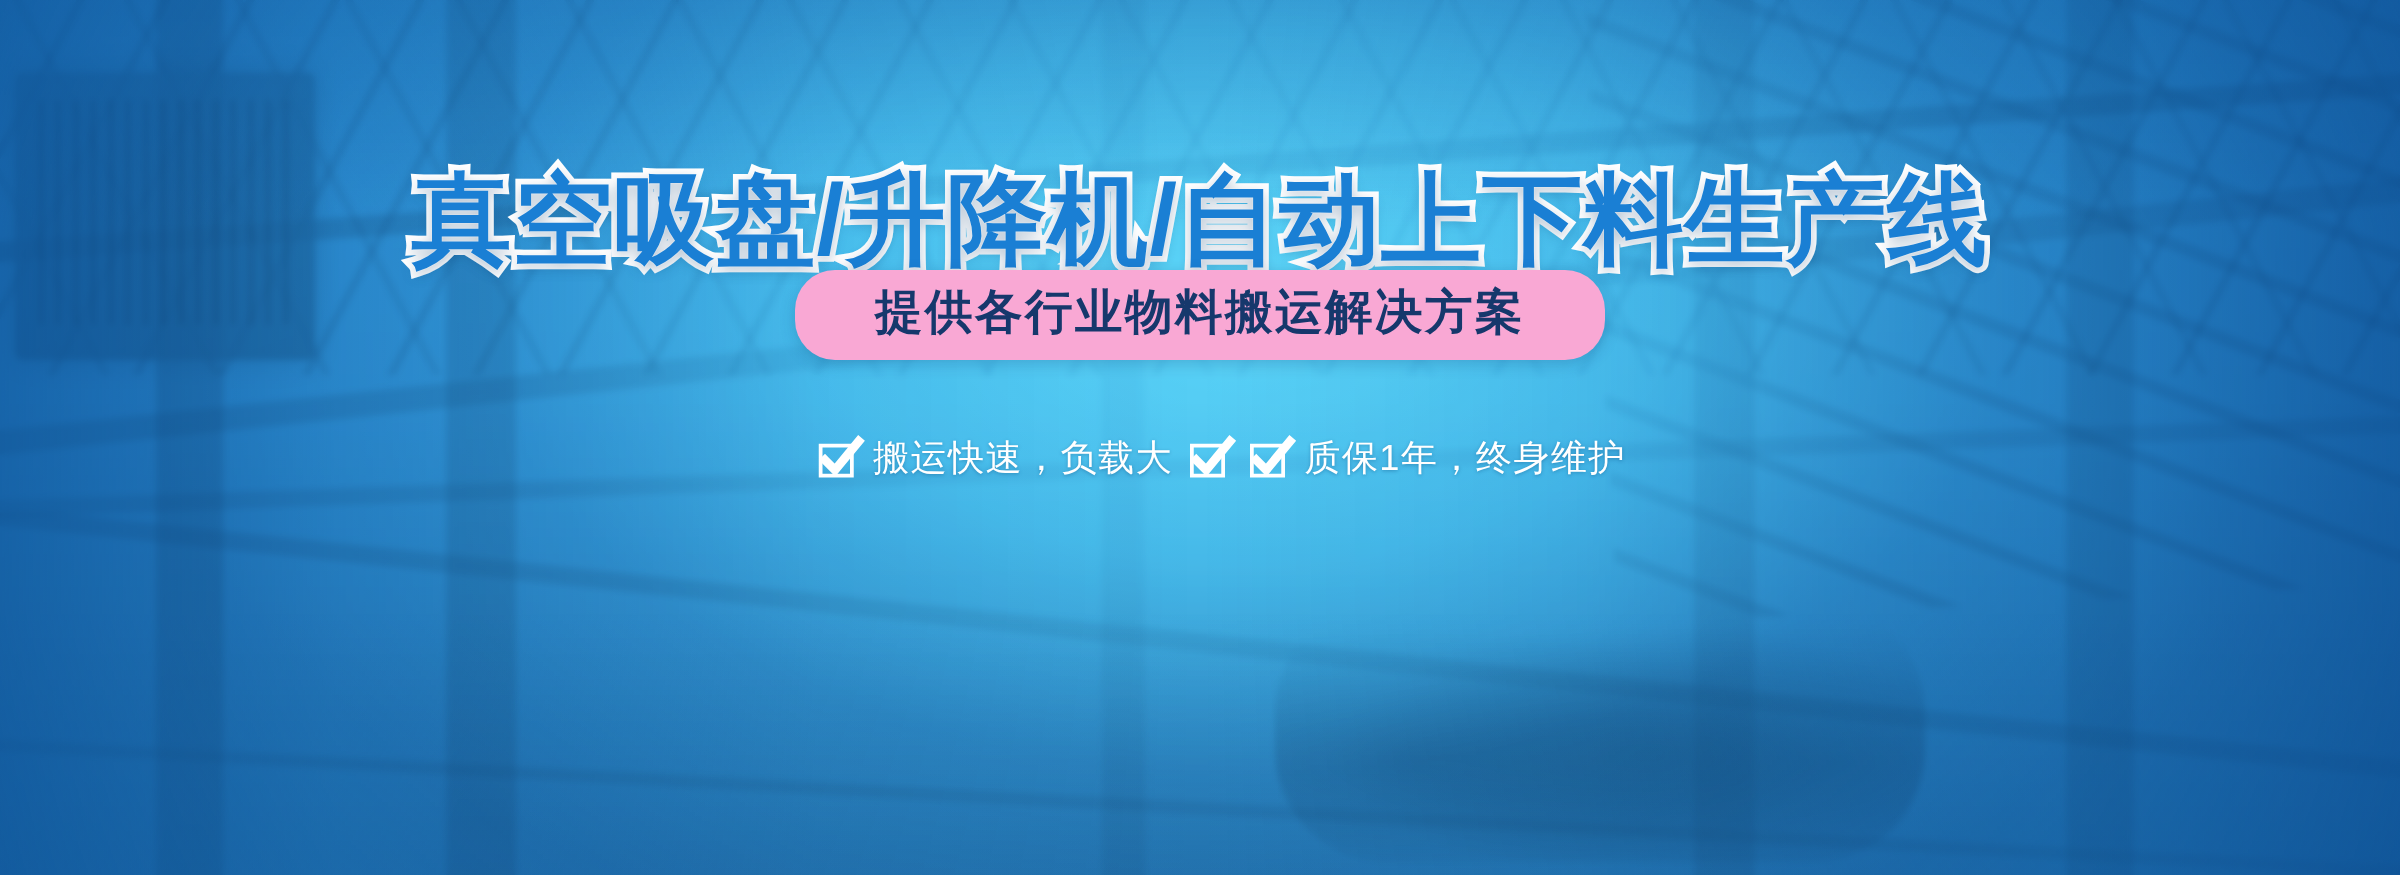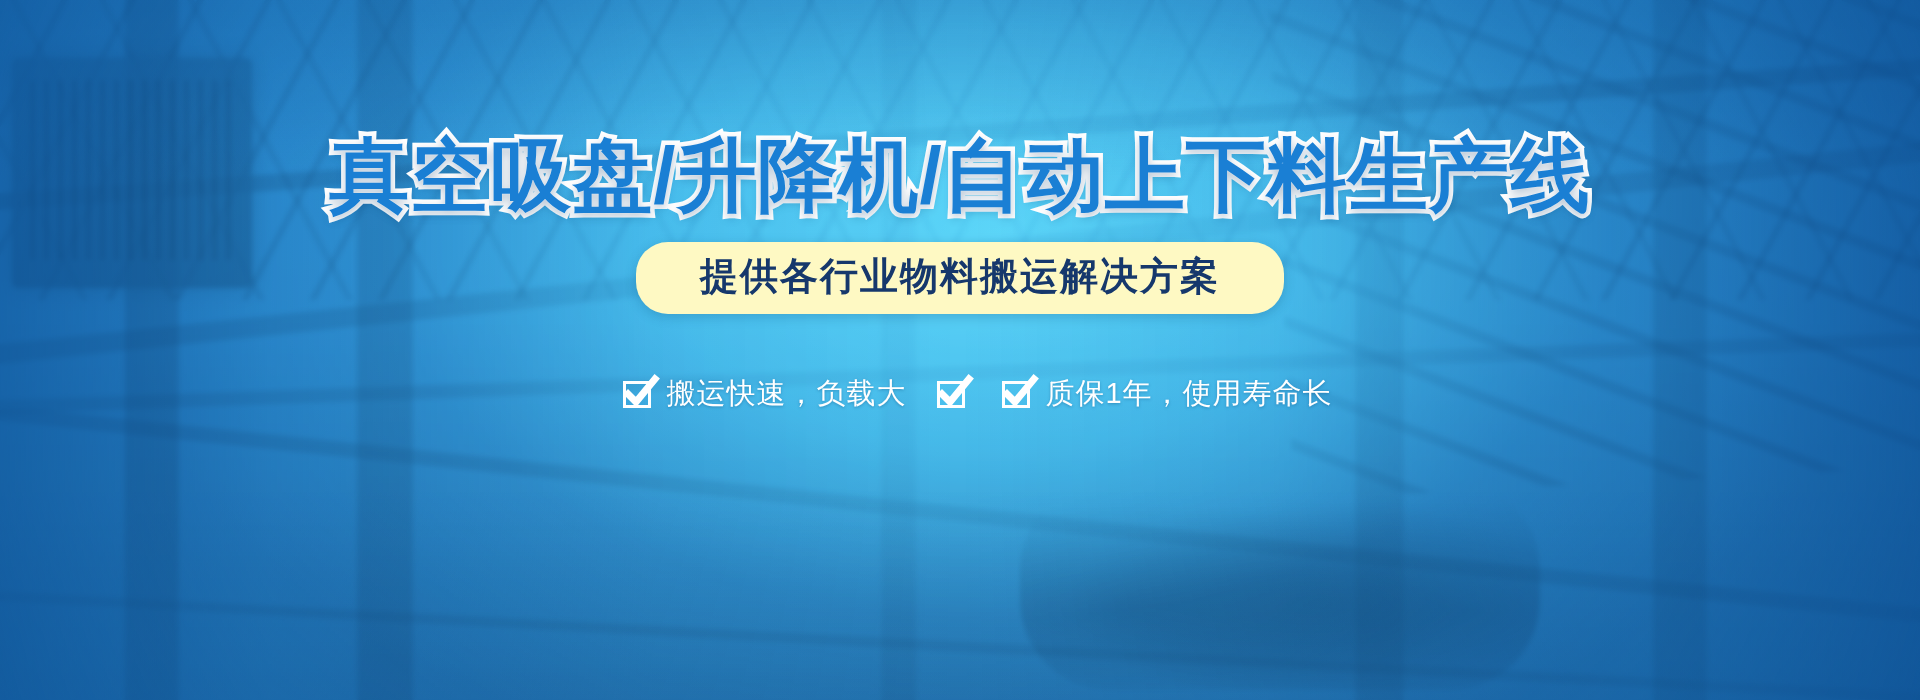--- a/index.html
+++ b/index.html
@@ -210,38 +210,37 @@
     white-space: nowrap;
     -webkit-text-stroke: 9px #ffffff;
     paint-order: stroke fill;
     text-shadow:
       0 0 1px #ffffff,
       0 4px 10px rgba(10,60,110,0.30);
     margin: 0;
   }
 
   .pill {
-    margin-top: 26px;
-    background: #fef9c3;
+    background: #f9a8d4;
     color: #16386c;
     font-size: 38px;
     font-weight: 700;
     line-height: 1;
     letter-spacing: 2px;
     padding: 15px 64px 19px;
     border-radius: 32px;
     white-space: nowrap;
     box-shadow: 0 3px 12px rgba(10,55,100,0.22);
   }
 
   .features {
     margin-top: 64px;
     display: flex;
     align-items: center;
-    gap: 31px;
+    gap: 14px;
     white-space: nowrap;
     padding-left: 36px;
   }
 
   .feature {
     display: flex;
     align-items: center;
     gap: 9px;
   }
 
@@ -310,18 +309,18 @@
         </span>
       </div>
 
       <div class="feature">
         <span class="check-icon">
           <svg width="34" height="30" viewBox="0 0 34 30" aria-hidden="true">
             <rect x="1.5" y="4.5" width="25" height="24" fill="none" stroke="#ffffff" stroke-width="3"></rect>
             <path d="M5 16 L13 24 L32 1" fill="none" stroke="#ffffff" stroke-width="7" stroke-linecap="square" stroke-linejoin="miter"></path>
           </svg>
         </span>
-        <span class="feature-label">质保1年，使用寿命长</span>
+        <span class="feature-label">质保1年，终身维护</span>
       </div>
 
     </div>
   </div>
 </div>
 
 </body></html>

